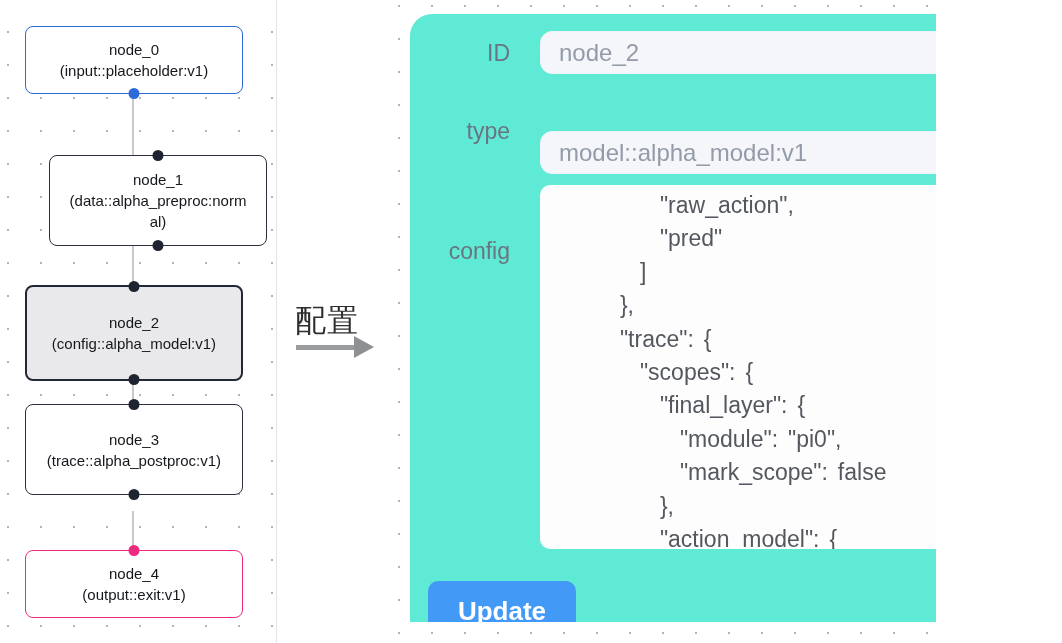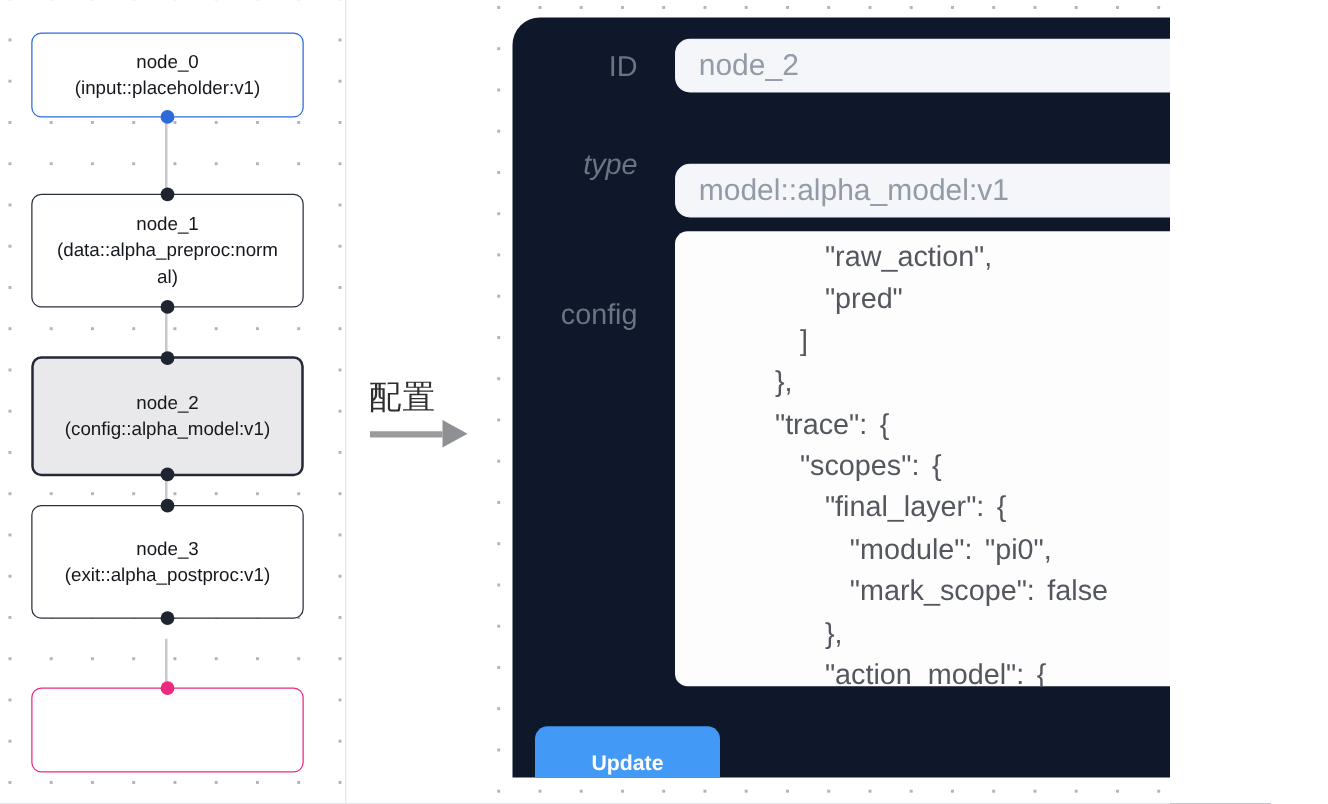--- a/index.html
+++ b/index.html
@@ -15,55 +15,55 @@
     border-right: 1px solid #e4e5e8;
   }
   .node {
     position:absolute; left:25px; width:218px; background:#fff;
     border:1.5px solid #2a303c; border-radius:8px;
     display:flex; align-items:center; justify-content:center;
   }
   .node-text { width:178px; text-align:center; font-size:15px; line-height:21px;
     color:#14171c; word-break:break-all; }
   .node-0 { top:26px;  height:68px; border-color:#2e6bd8; }
-  .node-1 { top:155px; height:91px; }
+  .node-1 { top:155px; height:91px;margin-left:24px; }
   .node-2 { top:285px; height:96px; background:#e9e9eb; border-width:2px; border-color:#222835; }
   .node-3 { top:404px; height:91px; }
   .node-4 { top:550px; height:68px; border-color:#ec2a80; }
   .handle { position:absolute; left:50%; width:11px; height:11px; border-radius:50%;
     background:#1e2430; transform:translateX(-50%); }
   .handle.top { top:-6px; } .handle.bottom { bottom:-6px; }
   .handle.blue { background:#2e6bd8; } .handle.pink { background:#ec2a80; }
   .edge { position:absolute; left:132px; width:1.8px; background:#c6c8cc; }
   .edge-1 { top:94px;  height:61px; }
   .edge-2 { top:246px; height:39px; }
   .edge-3 { top:381px; height:39px; }
   .edge-4 { top:511px; height:39px; }
 
   
   .transition { position:absolute; left:280px; top:300px; width:120px; height:60px; }
-  .transition-label { position:absolute; left:15px; top:0; font-size:26px; color:#2e2e2e;
+  .transition-label { position:absolute; left:15px; top:0; font-size:31px; color:#2e2e2e;
     letter-spacing:1px; white-space:nowrap; }
   .arrow-line { position:absolute; left:16px; top:45px; width:58px; height:5px; background:#9a9b9d; }
   .arrow-head { position:absolute; left:74px; top:36px; width:0; height:0;
     border-left:20px solid #8f9093; border-top:11px solid transparent; border-bottom:11px solid transparent; }
 
   
   .right-canvas {
     position:absolute; left:395px; top:0; width:667px; height:643px;
     background-image: radial-gradient(circle at 2px 2px, #b0b4bb 1.3px, transparent 1.5px);
     background-size: 33px 33px;
     background-position: 2px 4px;
   }
   .panel { position:absolute; left:410px; top:14px; width:643px; height:608px;
-    background:#0f172a; border-radius:22px 22px 0 0; overflow:hidden; }
+    background:#5eead4; border-radius:22px 22px 0 0; overflow:hidden; }
   .field-label { position:absolute; left:0; width:100px; text-align:right;
     font-size:23px; color:#6b7483; }
   .label-id   { top:26px; }
-  .label-type { top:104px;font-style:italic; }
+  .label-type { top:104px; }
   .label-config { top:181px;margin-top:43px; }
   .text-input { position:absolute; left:130px; width:491px; height:43px;
     background:#f4f6fa; border:1px solid #eef1f6; border-radius:12px;
     font-size:24px; color:#939ba8; padding:0 18px;
     font-family:"Liberation Sans", sans-serif; outline:none; }
   .input-id   { top:17px; }
   .input-type { top:96px;margin-top:21px; }
 
   .config-box { position:absolute; left:130px; top:171px; width:491px; height:364px;
     background:#fdfdfe; border-radius:10px; overflow:hidden; }
@@ -72,21 +72,21 @@
     font-family:"Liberation Sans", sans-serif; font-size:23px; line-height:33.4px;
     word-spacing:3.6px; color:#54585e; }
   .scroll-gutter { position:absolute; right:0; top:0; bottom:0; width:34px;
     background:#f8f9fb; border-left:1px solid #ececee; }
   .scroll-thumb { position:absolute; right:9px; top:26px; width:16px; height:42px;
     border-radius:8px; background:#c5c7ca; }
   .resize-handle { position:absolute; right:3px; bottom:3px; width:14px; height:14px; }
 
   .update-button { position:absolute; left:18px; top:567px; width:148px; height:60px;
     background:#429af6; border:none; border-radius:10px; color:#fff;
-    font-family:"Liberation Sans", sans-serif; font-size:17px; font-weight:bold;
+    font-family:"Liberation Sans", sans-serif; font-size:26px; font-weight:bold;
     text-align:center; line-height:46px; cursor:pointer; }
 </style>
 </head>
 <body>
 
 <div class="page">
 
   <div class="graph-canvas">
     <div class="edge edge-1"></div>
     <div class="edge edge-2"></div>
@@ -104,26 +104,27 @@
       <div class="handle bottom"></div>
     </div>
 
     <div class="node node-2">
       <div class="node-text"><span>node_2</span><br><span>(config::alpha_model:v1)</span></div>
       <div class="handle top"></div>
       <div class="handle bottom"></div>
     </div>
 
     <div class="node node-3">
-      <div class="node-text"><span>node_3</span><br><span>(exit::alpha_postproc:v1)</span></div>
+      <div class="node-text"><span>node_3</span><br><span>(trace::alpha_postproc:v1)</span></div>
       <div class="handle top"></div>
       <div class="handle bottom"></div>
     </div>
 
     <div class="node node-4">
+      <div class="node-text"><span>node_4</span><br><span>(output::exit:v1)</span></div>
       <div class="handle top pink"></div>
     </div>
   </div>
 
   <div class="transition">
     <div class="transition-label">配置</div>
     <div class="arrow-line"></div>
     <div class="arrow-head"></div>
   </div>
 

